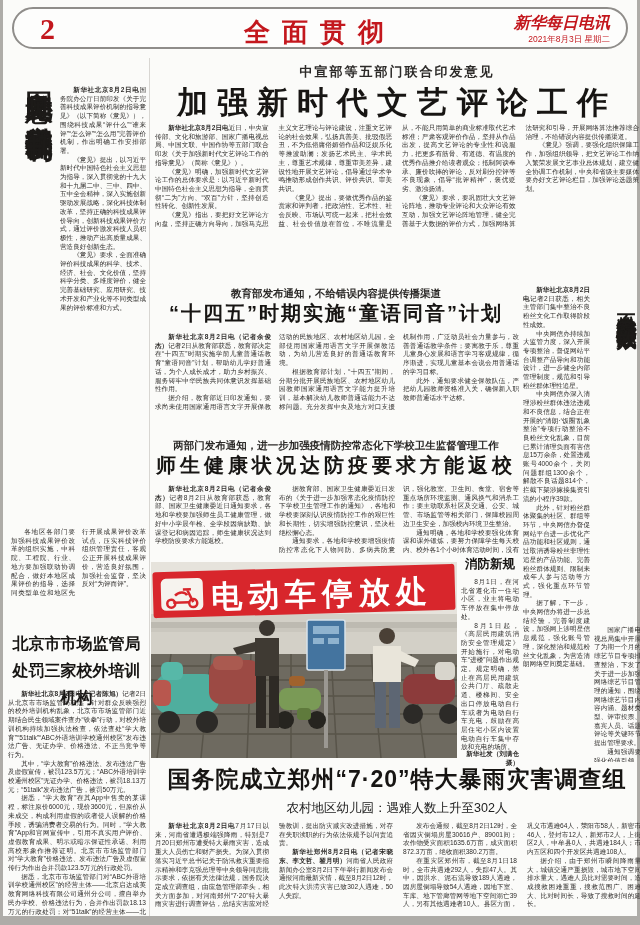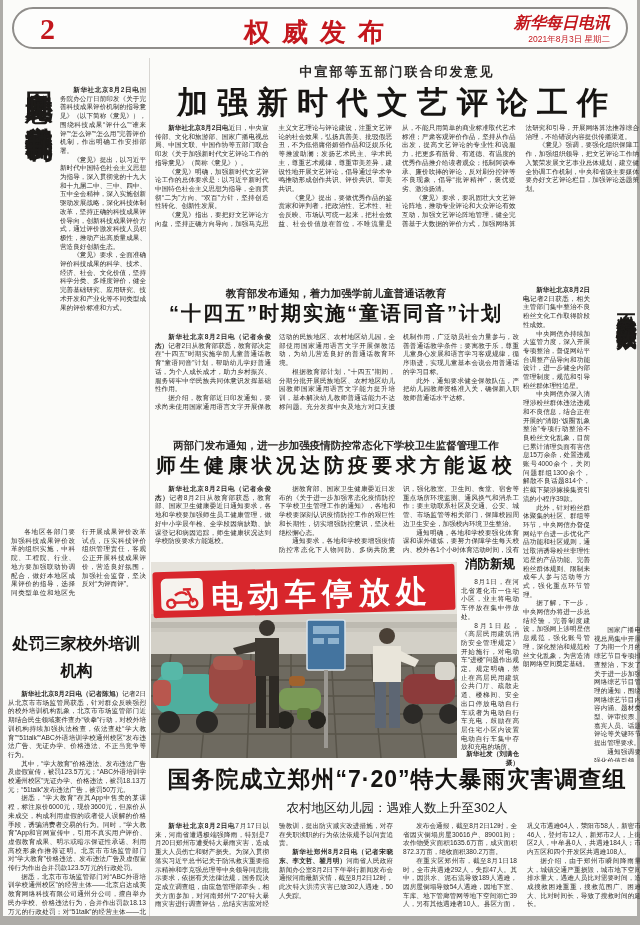--- a/index.html
+++ b/index.html
@@ -26,38 +26,39 @@
   .vrule { width:1px; background:#d8d6d2; }
   .credit { font-weight:bold; text-align:right; }
 </style>
 </head>
 <body>
 
 <div id="page" class="abs">
 
   <div id="masthead-bar" class="abs">
     <div id="page-number" class="abs">2</div>
-    <div id="section-title" class="abs">权威发布</div>
+    <div id="section-title" class="abs">全面贯彻</div>
     <div id="masthead-right" class="abs">
       <div id="masthead-name">新华每日电讯</div>
       <div id="masthead-date">2021年8月3日 星期二</div>
     </div>
   </div>
 
   <div class="abs vhead" style="left:8px;top:70px;height:452px;width:46px;font-size:27px;letter-spacing:1px;">国办印发意见　完善科技成果评价机制</div>
   <div class="abs body-text" style="left:57px;top:86px;width:86px;height:436px;">
       <p><b>新华社北京8月2日电</b>国务院办公厅日前印发《关于完善科技成果评价机制的指导意见》（以下简称《意见》），围绕科技成果“评什么”“谁来评”“怎么评”“怎么用”完善评价机制，作出明确工作安排部署。</p>
       <p>《意见》提出，以习近平新时代中国特色社会主义思想为指导，深入贯彻党的十九大和十九届二中、三中、四中、五中全会精神，深入实施创新驱动发展战略，深化科技体制改革，坚持正确的科技成果评价导向，创新科技成果评价方式，通过评价激发科技人员积极性，推动产出高质量成果、营造良好创新生态。</p>
       <p>《意见》要求，全面准确评价科技成果的科学、技术、经济、社会、文化价值，坚持科学分类、多维度评价，健全完善基础研究、应用研究、技术开发和产业化等不同类型成果的评价标准和方式。</p>
     </div>
   <div class="abs body-text" style="left:8px;top:528px;width:135px;height:94px;column-count:2;column-gap:7px;">
       <p>各地区各部门要加强科技成果评价改革的组织实施，中科院、工程院、行业、地方要加强联动协调配合，做好本地区成果评价的指导，选择同类型单位和地区先行开展成果评价改革试点，压实科技评价组织管理责任，客观公正开展科技成果评价，营造良好氛围，加强社会监督，坚决反对“为评而评”。</p>
     </div>
 
   <div class="abs headline serif" style="left:5px;top:630px;width:137px;font-size:16px;line-height:27px;">
+    <div>北京市市场监管局</div>
     <div>处罚三家校外培训机构</div>
   </div>
   <div class="abs body-text" style="left:5px;top:690px;width:138px;height:226px;">
       <p><b>新华社北京8月2日电（记者陈旭）</b>记者2日从北京市市场监管局获悉，针对群众反映强烈的校外培训机构乱象，北京市市场监管部门近期结合民生领域案件查办“铁拳”行动，对校外培训机构持续加强执法检查，依法查处“学大教育”“51talk”“ABC外语培训学校通州校区”发布违法广告、无证办学、价格违法、不正当竞争等行为。</p>
       <p>其中，“学大教育”价格违法、发布违法广告及虚假宣传，被罚123.5万元；“ABC外语培训学校通州校区”无证办学、价格违法，被罚18.13万元；“51talk”发布违法广告，被罚50万元。</p>
       <p>据悉，“学大教育”在其App中售卖的某课程，标注原价6000元，现价3600元，但原价从未成交，构成利用虚假的或者使人误解的价格手段，诱骗消费者交易的行为。同时，“学大教育”App和官网宣传中，引用不真实用户评价、虚假教育成果、明示或暗示保证性承诺、利用高校形象作推荐证明。北京市市场监管部门对“学大教育”价格违法、发布违法广告及虚假宣传行为作出合并罚款123.5万元的行政处罚。</p>
       <p>据悉，北京市市场监管部门对“ABC外语培训学校通州校区”的经营主体——北京启达成英教育网络科技有限公司通州分公司，擅自举办民办学校、价格违法行为，合并作出罚款18.13万元的行政处罚；对“51talk”的经营主体——北京大生知行科技有限公司，发布违法广告等行为作出罚款50万元的行政处罚。</p>
     </div>
 
   <div class="abs vrule" style="left:146px;top:58px;height:858px;"></div>
@@ -66,21 +67,21 @@
   <div class="abs headline" style="left:150px;top:82px;width:488px;font-size:31px;letter-spacing:9px;">加强新时代文艺评论工作</div>
   <div class="abs body-text" style="left:152px;top:124px;width:484px;height:180px;column-count:4;column-gap:10px;">
       <p><b>新华社北京8月2日电</b>近日，中央宣传部、文化和旅游部、国家广播电视总局、中国文联、中国作协等五部门联合印发《关于加强新时代文艺评论工作的指导意见》（简称《意见》）。</p>
       <p>《意见》明确，加强新时代文艺评论工作的总体要求是：以习近平新时代中国特色社会主义思想为指导，全面贯彻“二为”方向、“双百”方针，坚持创造性转化、创新性发展。</p>
       <p>《意见》指出，要把好文艺评论方向盘，坚持正确方向导向，加强马克思主义文艺理论与评论建设，注重文艺评论的社会效果，弘扬真善美、批驳假恶丑，不为低俗庸俗媚俗作品和泛娱乐化等推波助澜；发扬艺术民主、学术民主，尊重艺术规律，尊重审美差异，建设性地开展文艺评论，倡导通过学术争鸣推动形成创作共识、评价共识、审美共识。</p>
       <p>《意见》提出，要做优秀作品的鉴赏家和评判者，把政治性、艺术性、社会反映、市场认可统一起来，把社会效益、社会价值放在首位，不唯流量是从，不能只用简单的商业标准取代艺术标准；严肃客观评价作品，坚持从作品出发，提高文艺评论的专业性和说服力，把更多有筋骨、有道德、有温度的优秀作品推介给读者观众；抵制阿谀奉承、廉价吹捧的评论，反对刷分控评等不良现象，倡导“批评精神”，褒优贬劣、激浊扬清。</p>
       <p>《意见》要求，要巩固壮大文艺评论阵地，推动专业评论和大众评论有效互动，加强文艺评论阵地管理，健全完善基于大数据的评价方式，加强网络算法研究和引导，开展网络算法推荐综合治理，不给错误内容提供传播渠道。</p>
       <p>《意见》强调，要强化组织保障工作，加强组织领导，把文艺评论工作纳入繁荣发展文艺事业总体规划，建立健全协调工作机制，中央和省级主要媒体要办好文艺评论栏目，加强评论选题策划。</p>
     </div>
 
-  <div class="abs kicker" style="left:150px;top:287px;width:366px;font-size:10.5px;">教育部发布通知，着力加强学前儿童普通话教育</div>
+  <div class="abs kicker" style="left:150px;top:287px;width:366px;font-size:10.5px;">教育部发布通知，不给错误内容提供传播渠道</div>
   <div class="abs headline" style="left:150px;top:300px;width:366px;font-size:20px;letter-spacing:2px;text-align:center;">“十四五”时期实施“童语同音”计划</div>
   <div class="abs body-text" style="left:152px;top:333px;width:364px;height:100px;column-count:3;column-gap:8px;">
       <p><b>新华社北京8月2日电（记者余俊杰）</b>记者2日从教育部获悉，教育部决定在“十四五”时期实施学前儿童普通话教育“童语同音”计划，帮助幼儿学好普通话，为个人成长成才，助力乡村振兴、服务铸牢中华民族共同体意识发挥基础性作用。</p>
       <p>据介绍，教育部近日印发通知，要求尚未使用国家通用语言文字开展保教活动的民族地区、农村地区幼儿园，全部使用国家通用语言文字开展保教活动，为幼儿营造良好的普通话教育环境。</p>
       <p>根据教育部计划，“十四五”期间，分期分批开展民族地区、农村地区幼儿园教师国家通用语言文字能力提升培训，基本解决幼儿教师普通话能力不达标问题。充分发挥中央及地方对口支援机制作用，广泛动员社会力量参与，改善普通话教学条件；要寓教于乐，尊重儿童身心发展和语言学习客观规律，循序渐进，实现儿童基本会说会用普通话的学习目标。</p>
       <p>此外，通知要求健全保教队伍，严把幼儿园教师资格准入关，确保新入职教师普通话水平达标。</p>
     </div>
 
   <div class="abs kicker" style="left:150px;top:439px;width:366px;font-size:10.5px;">两部门发布通知，进一步加强疫情防控常态化下学校卫生监督管理工作</div>
   <div class="abs headline" style="left:150px;top:452px;width:366px;font-size:20px;letter-spacing:4px;">师生健康状况达防疫要求方能返校</div>

